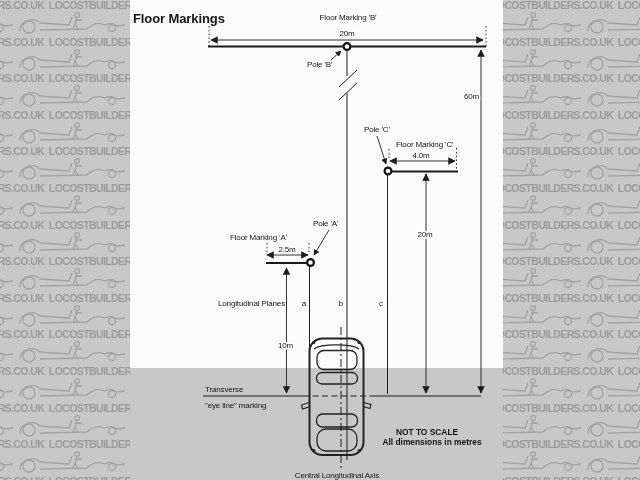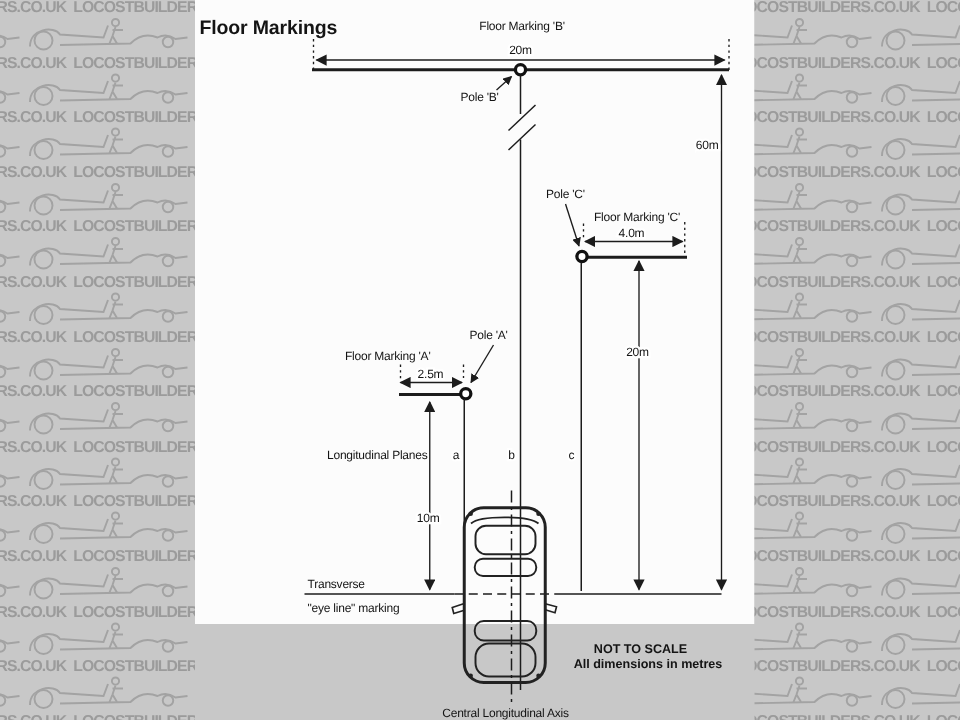--- a/index.html
+++ b/index.html
@@ -13,21 +13,21 @@
   .wm-row{height:36.6px;overflow:hidden;}
   .wm-text{font-size:10.5px;font-weight:bold;color:#9b9b9b;white-space:nowrap;
            letter-spacing:-0.6px;line-height:10px;height:10px;}
   .wm-art{height:26.6px;white-space:nowrap;overflow:hidden;}
   #wm-left  .wm-text{margin-left:-78px;}
   #wm-right .wm-text{margin-left:-12px;}
   #wm-left  .wm-art{margin-left:-95px;}
   #wm-right .wm-art{margin-left:-30px;}
 
   
-  .diagram{position:absolute;left:130px;top:0;width:373px;height:416px;background:#fcfcfc;}
+  .diagram{position:absolute;left:130px;top:0;width:373px;height:368px;background:#fcfcfc;}
 
   svg text{fill:#141414;}
   .lbl{font-size:8px;letter-spacing:-0.15px;}
   .title{font-size:13px;font-weight:bold;letter-spacing:-0.1px;}
   .bold{font-weight:bold;font-size:8.4px;}
   .halo{stroke:#fff;stroke-width:3px;paint-order:stroke;}
 
   .ln{stroke:#1c1c1c;stroke-width:1;fill:none;}
   .thick{stroke-width:1.9;}
   .dim{stroke-width:0.9;}

